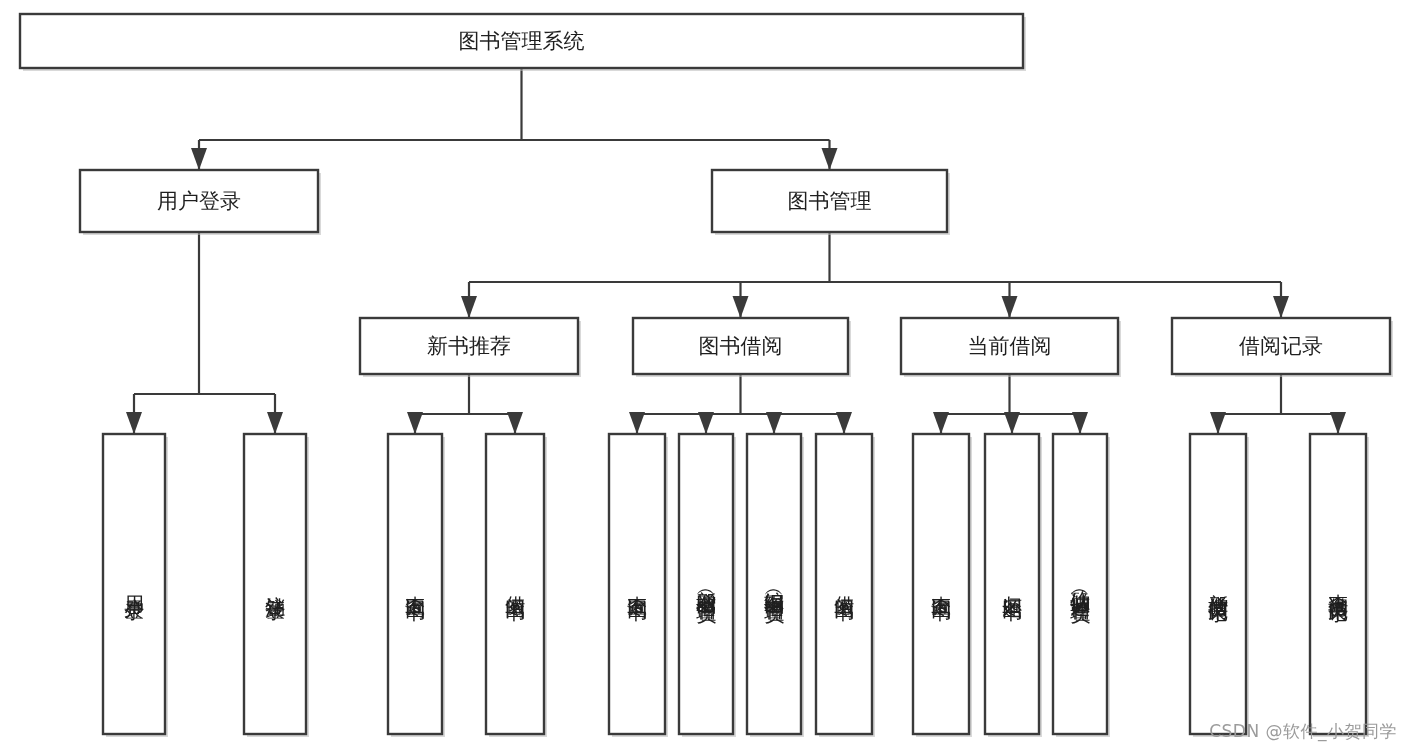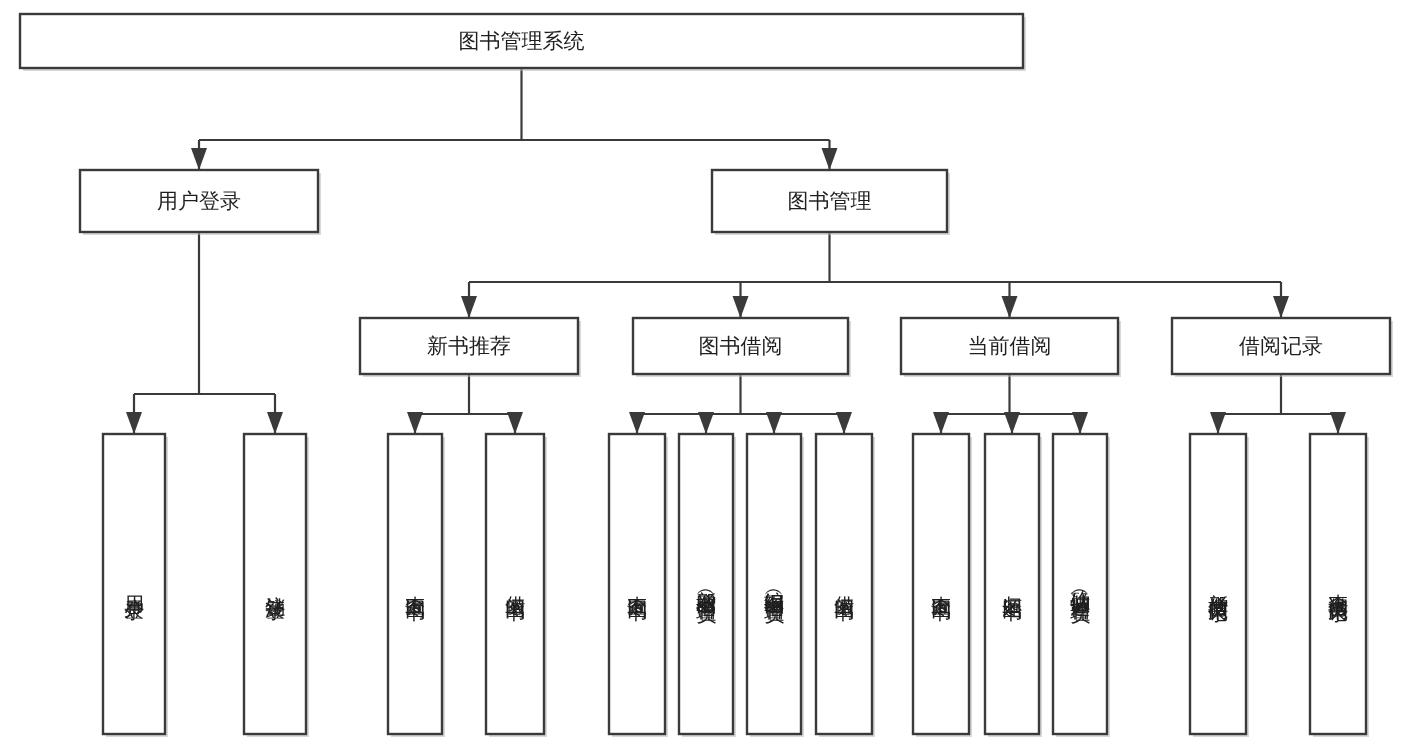--- a/index.html
+++ b/index.html
@@ -233,13 +233,14 @@
       <div class="node-label-v" style="left: 609px; top: 442px; width: 56px; height: 284px; display: flex; align-items: center; justify-content: center;">查询图书</div>
       <div class="node-label-v" style="left: 679px; top: 442px; width: 54px; height: 284px; display: flex; align-items: center; justify-content: center;">新增图书（管理员）</div>
       <div class="node-label-v" style="left: 747px; top: 442px; width: 54px; height: 284px; display: flex; align-items: center; justify-content: center;">编辑图书（管理员）</div>
       <div class="node-label-v" style="left: 816px; top: 442px; width: 56px; height: 284px; display: flex; align-items: center; justify-content: center;">借阅图书</div>
       <div class="node-label-v" style="left: 913px; top: 442px; width: 56px; height: 284px; display: flex; align-items: center; justify-content: center;">查询图书</div>
       <div class="node-label-v" style="left: 985px; top: 442px; width: 54px; height: 284px; display: flex; align-items: center; justify-content: center;">归还图书</div>
       <div class="node-label-v" style="left: 1053px; top: 442px; width: 54px; height: 284px; display: flex; align-items: center; justify-content: center;">确认归还（管理员）</div>
       <div class="node-label-v" style="left: 1190px; top: 442px; width: 56px; height: 284px; display: flex; align-items: center; justify-content: center;">新增借阅记录</div>
       <div class="node-label-v" style="left: 1310px; top: 442px; width: 56px; height: 284px; display: flex; align-items: center; justify-content: center;">查询借阅记录</div>
     </div>
+  <div class="watermark">CSDN @软件_小贺同学</div>
 </div>
 
 </body></html>

